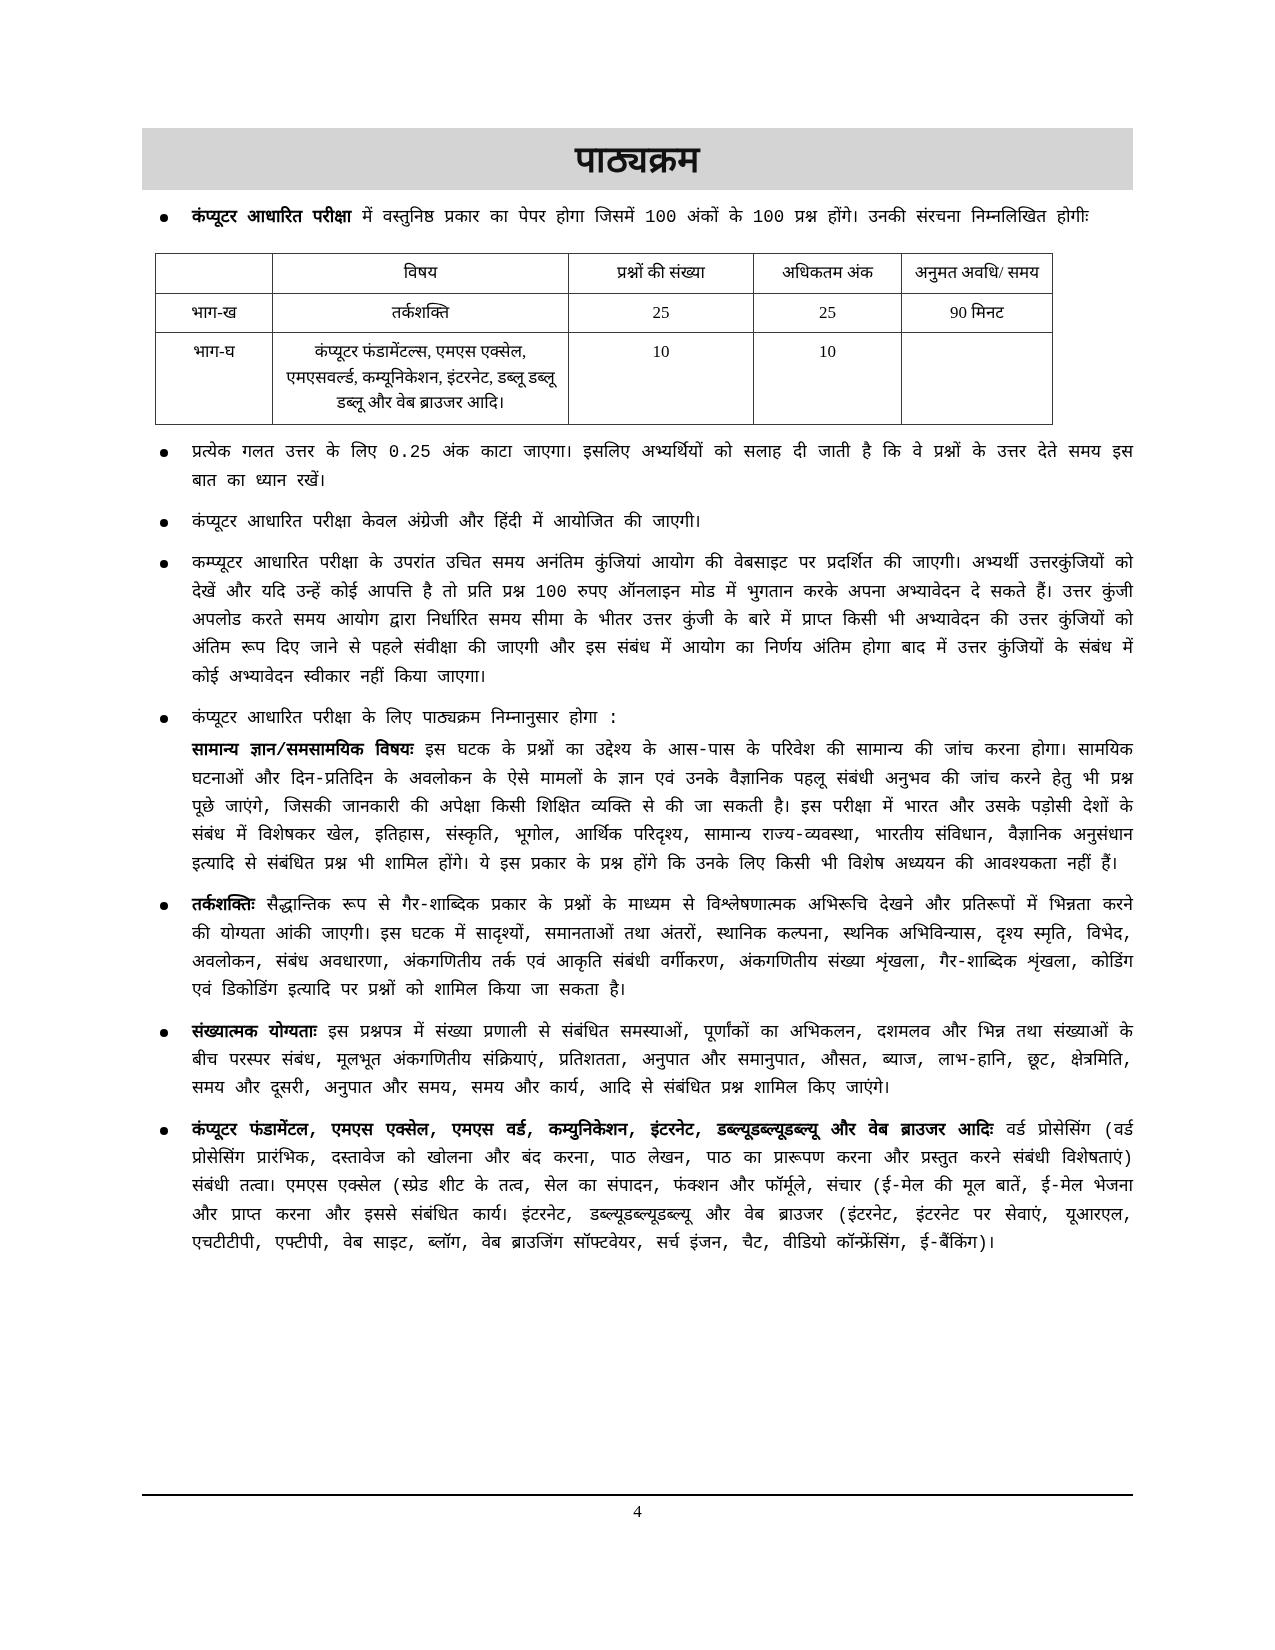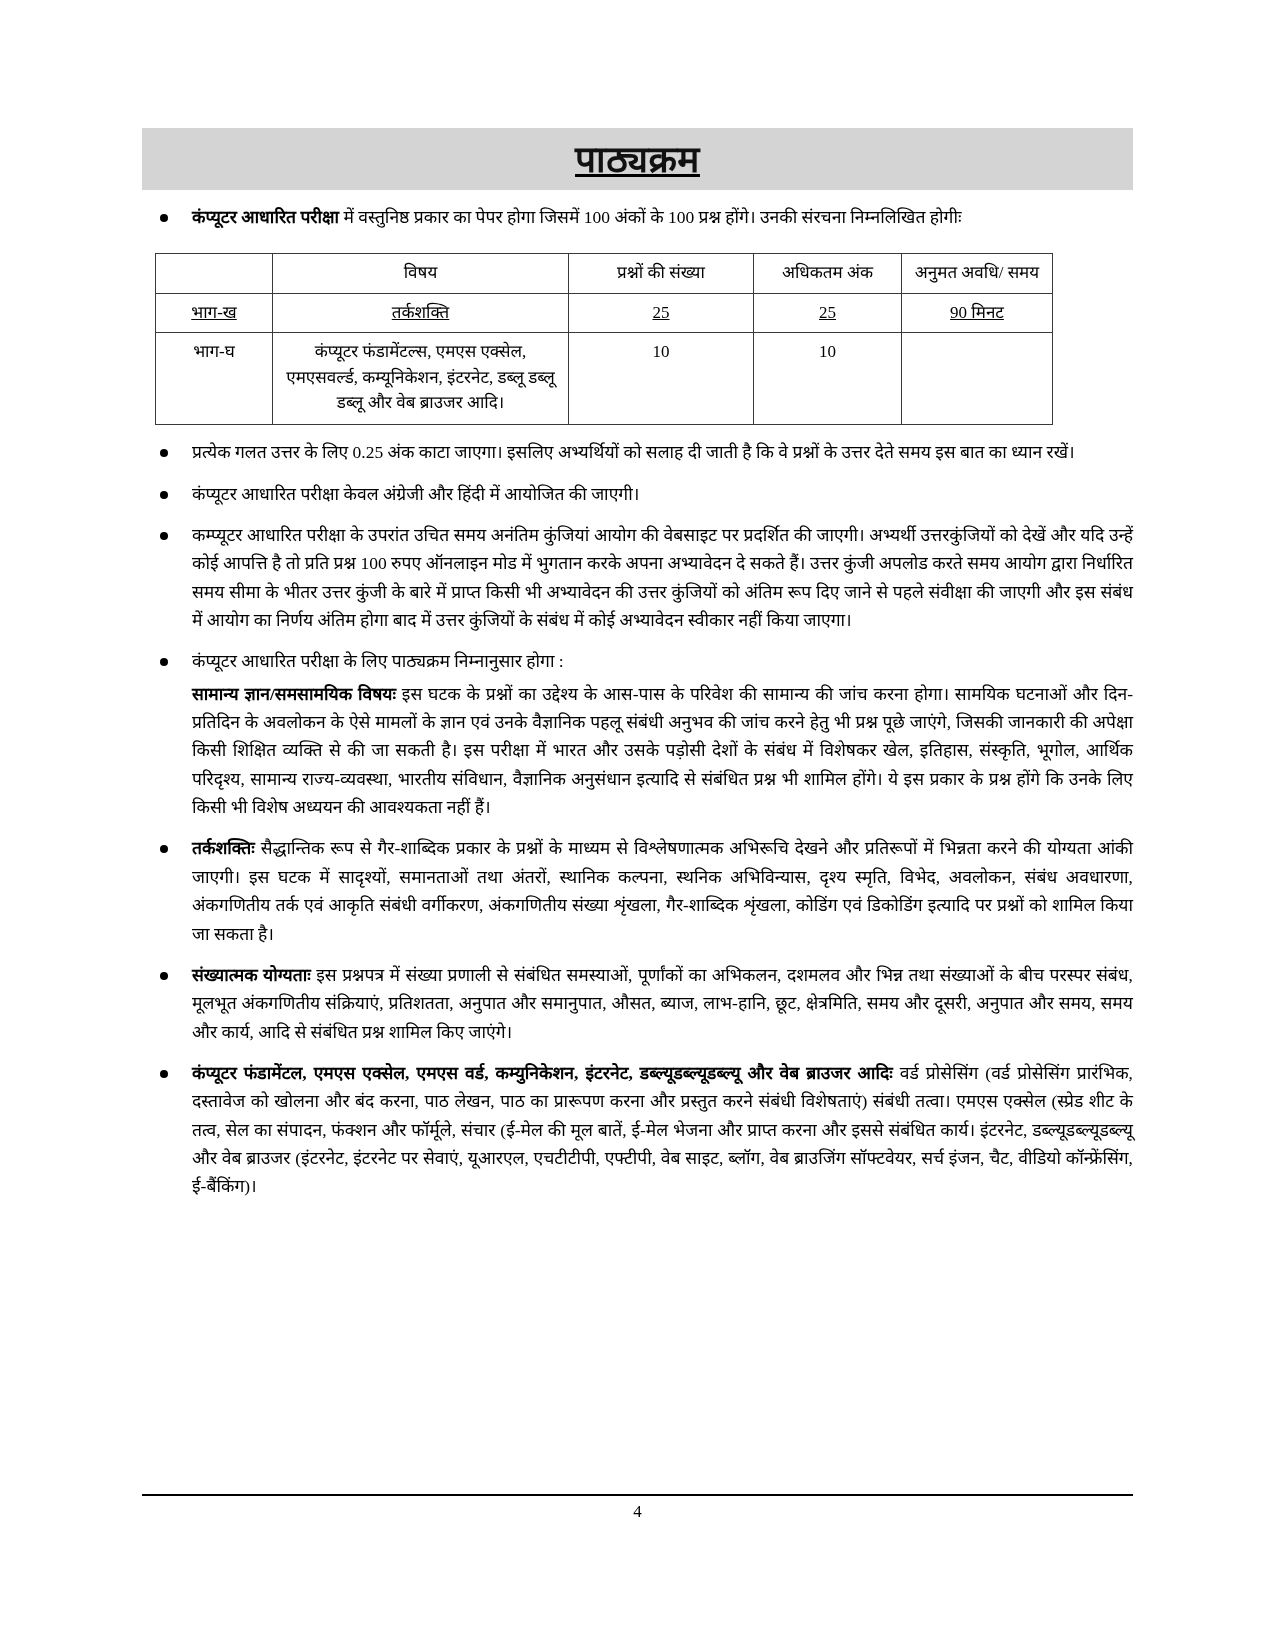--- a/index.html
+++ b/index.html
@@ -32,36 +32,36 @@
   }
 
   
   .title-banner {
     background: #d4d4d4;
     width: 991px;
     height: 62px;
     display: flex;
     align-items: center;
     justify-content: center;
-    text-decoration: underline;
   }
   .title-banner .title-text {
     font-family: "Liberation Serif", "DejaVu Serif", serif;
     font-size: 37px;
     font-weight: bold;
     letter-spacing: 0.5px;
     line-height: 1;
     color: #111;
   }
 
   
   ul.blist {
     list-style: none;
     margin: 0;
     padding: 0;
+    font-family: Liberation Mono, monospace;
   }
   li.bitem {
     position: relative;
     padding-left: 50px;
     margin-top: 13px;
     font-size: 17.5px;
     line-height: 1.62;
     text-align: justify;
     text-justify: inter-word;
   }
@@ -108,21 +108,21 @@
   col.c1 { width: 296px; }
   col.c2 { width: 185px; }
   col.c3 { width: 148px; }
   col.c4 { width: 151px; }
   td.part { font-weight: bold; }
   td.subj-justify {
     text-align: justify;
     text-justify: inter-word;
   }
   tr.r-ka td { height: 38px; }
-  tr.r-kha td { height: 38px; text-decoration: underline; }
+  tr.r-kha td { height: 38px; }
   tr.r-ga td { height: 38px; }
   tr.r-gha td { height: 92px; }
 
   
   .footer {
     position: absolute;
     left: 142px;
     top: 1494px;
     width: 991px;
   }

